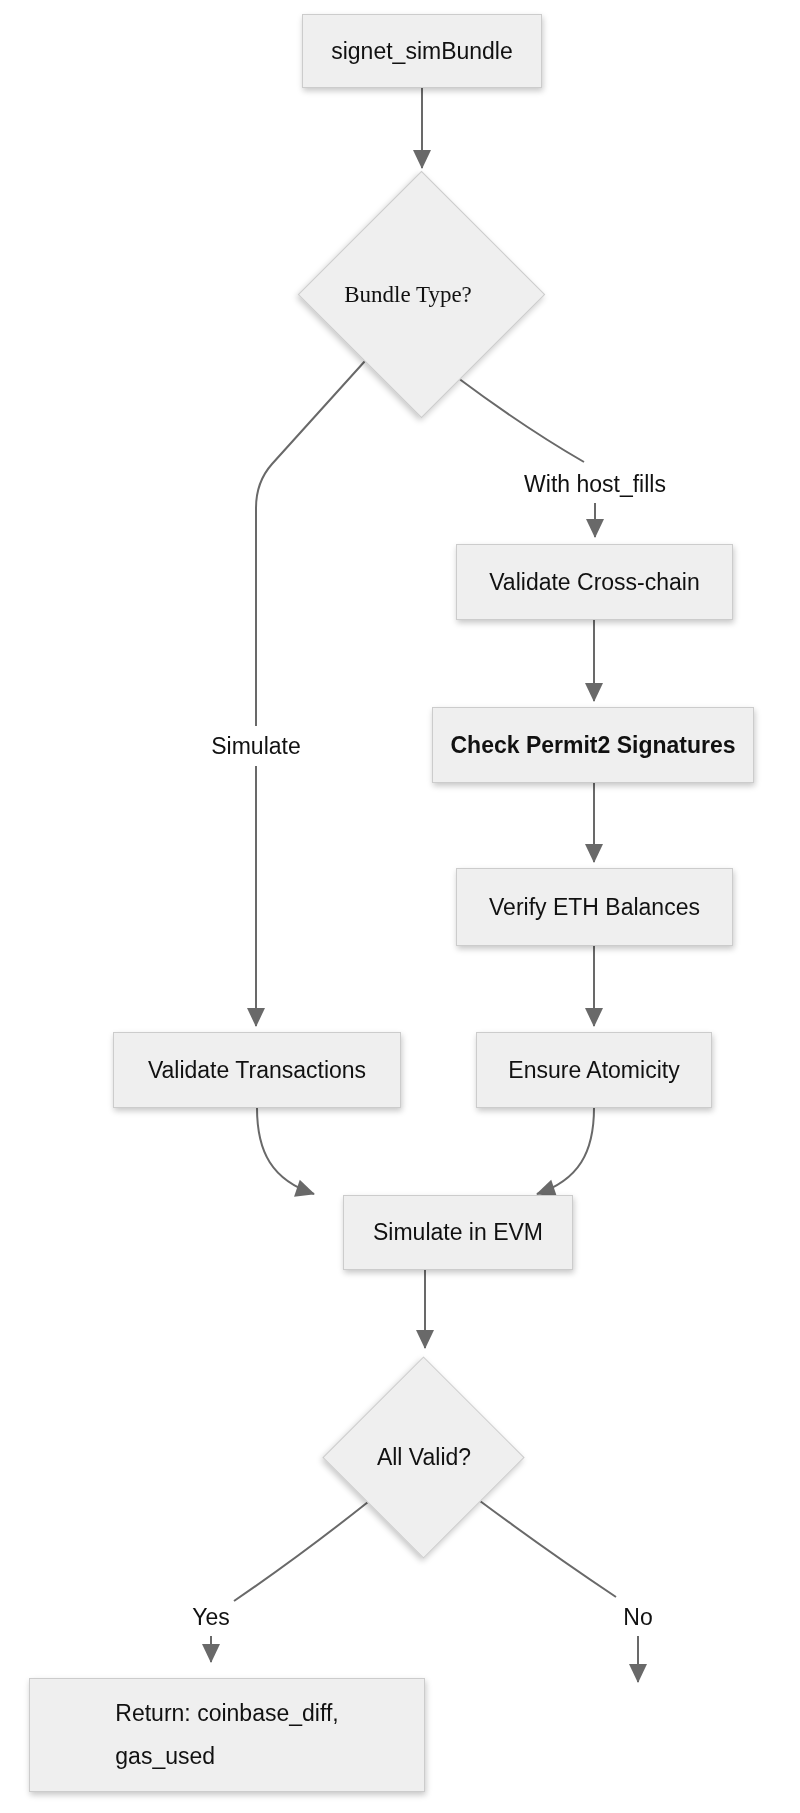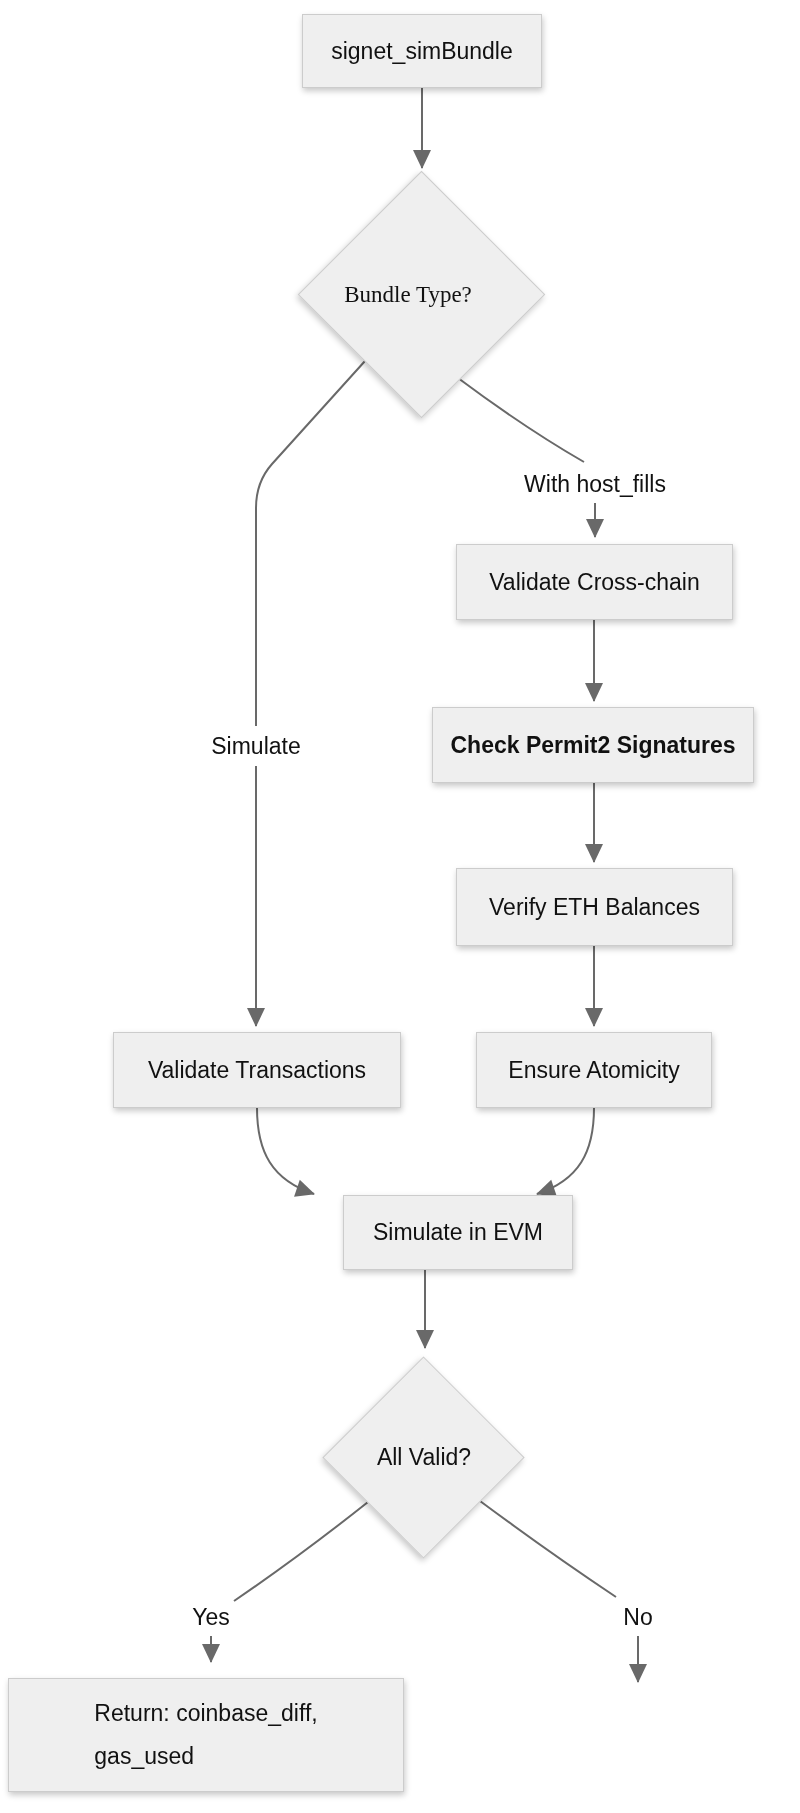--- a/index.html
+++ b/index.html
@@ -127,21 +127,21 @@
   </div>
 
   <div class="node" style="left:113px; top:1032px; width:288px; height:76px;">
     <span>Validate Transactions</span>
   </div>
 
   <div class="node" style="left:310px; top:1195px; width:230px; height:75px;margin-left:33px;">
     <span>Simulate in EVM</span>
   </div>
 
-  <div class="node" style="left:8px; top:1678px; width:396px; height:114px;">
+  <div class="node" style="left:29px; top:1678px; width:396px; height:114px;">
     <span>Return: coinbase_diff,
 gas_used</span>
   </div>
 
 
   <div class="edge-label" style="left:256px; top:746px;">Simulate</div>
   <div class="edge-label" style="left:595px; top:484px;">With host_fills</div>
   <div class="edge-label" style="left:211px; top:1617px;">Yes</div>
   <div class="edge-label" style="left:638px; top:1617px;">No</div>
 

